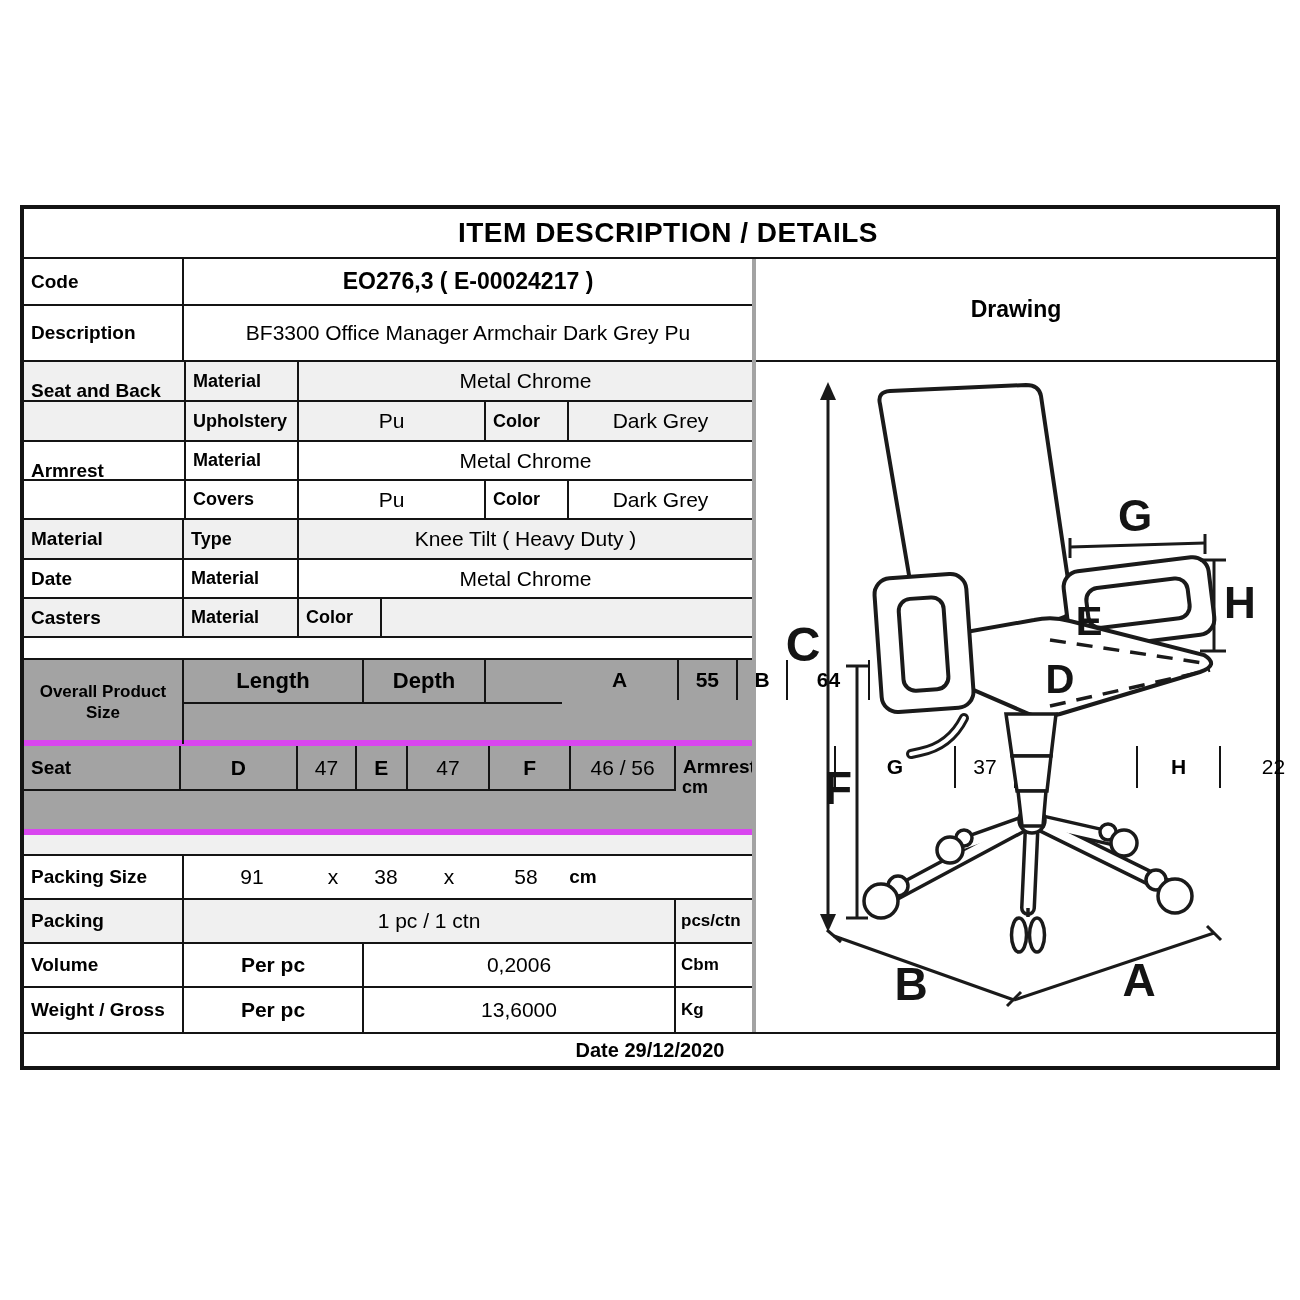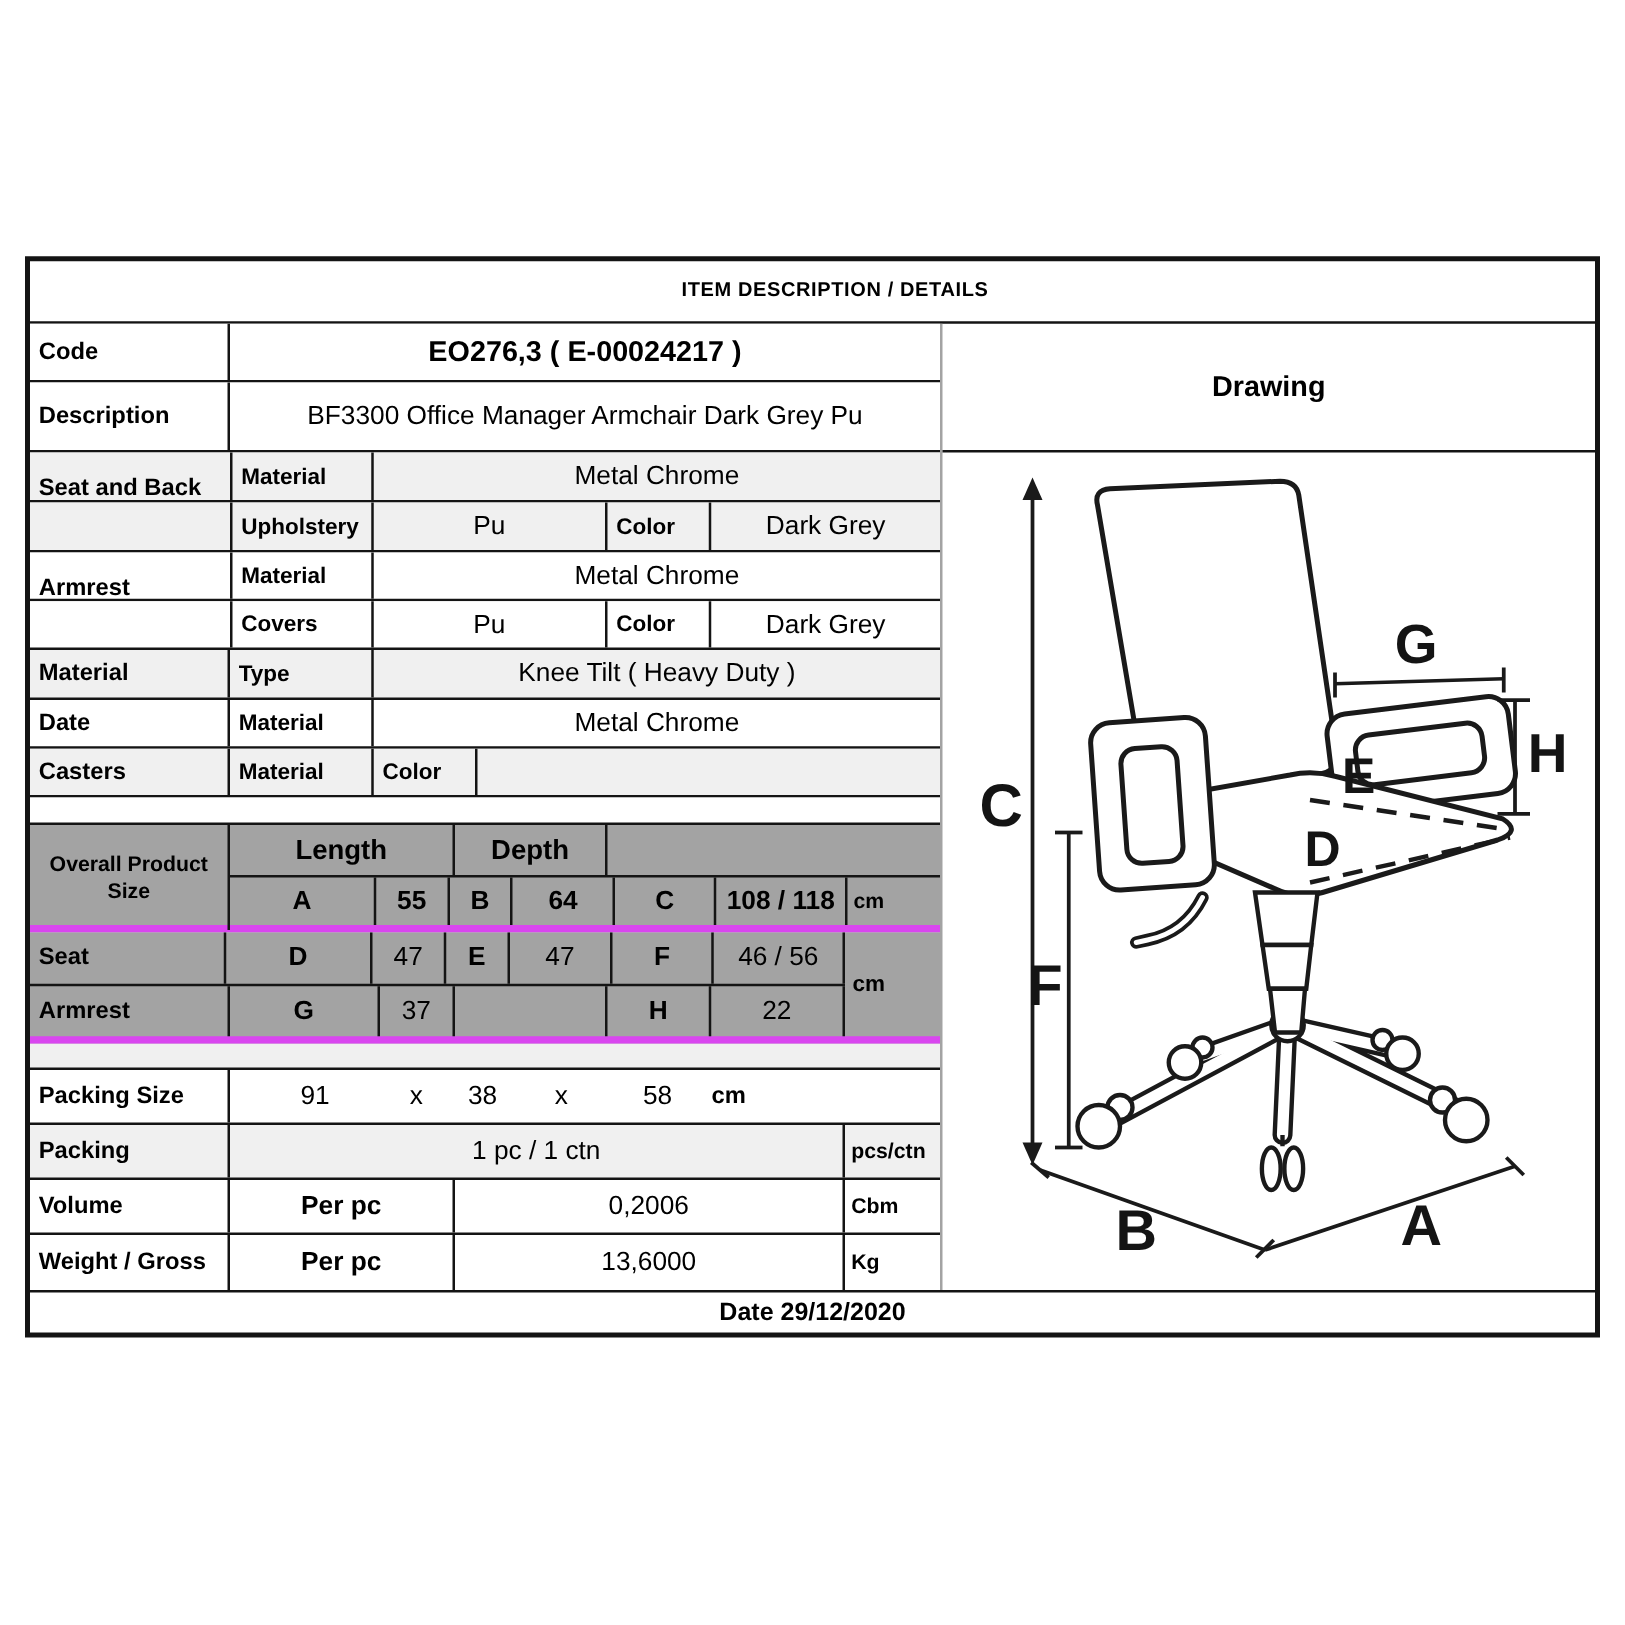--- a/index.html
+++ b/index.html
@@ -8,26 +8,26 @@
     font-family:"Liberation Sans", sans-serif; color:#000;
   }
   .sheet {
     position:absolute; left:20px; top:205px; width:1260px; height:865px;
     border:4px solid #141414; box-sizing:border-box; background:#fff;
   }
   .title-row {
     position:absolute; left:0; top:0; width:1252px; height:50px;
     border-bottom:2px solid #141414; box-sizing:border-box;
     display:flex; align-items:center; justify-content:center;
-    font-weight:bold; font-size:16px; letter-spacing:0.5px;padding-left:36px;
+    font-weight:bold; font-size:28px; letter-spacing:0.5px;padding-left:36px;
   }
   .left-col { position:absolute; left:0; top:50px; width:728px; height:773px; }
   .right-col {
     position:absolute; left:728px; top:50px; width:524px; height:773px;
-    border-left:2px solid #a3a3a3; box-sizing:border-box;
+    border-left:4px solid #a3a3a3; box-sizing:border-box;
   }
   .drawing-header {
     height:103px; border-bottom:2px solid #141414; box-sizing:border-box;
     display:flex; align-items:center; justify-content:center;
     font-weight:bold; font-size:23px;
   }
   .drawing-canvas { width:522px; height:666px; }
   .footer-row {
     position:absolute; left:0; top:823px; width:1252px; height:34px;
     border-top:2px solid #141414; box-sizing:border-box;
@@ -49,21 +49,21 @@
   .yellow { background:#ffff00; }
   .w160{width:160px}.w115{width:115px}.w453{width:453px}.w187{width:187px}
   .w83{width:83px}.w183{width:183px}.w568{width:568px}.w180{width:180px}
   .w122{width:122px}.w190{width:190px}.w76{width:76px}.w120{width:120px}
   .w60{width:60px}.w52{width:52px}.w70{width:84px}.w107{width:107px}
   .w312{width:312px}.w492{width:492px}.w652{width:652px}.w728{width:728px}
   .h47{height:47px}.h56{height:56px}.h40{height:40px}.h39{height:39px}
   .h22{height:22px}.h44{height:44px}
   .h21{height:21px}.h86{height:86px}.h89{height:89px}
   .pair { display:flex; width:728px; border-bottom:6px solid #d946ef; box-sizing:border-box; background:#a3a3a3; }
-  .pair .left-part { display:flex; flex-direction:column; }
+  .pair .left-part { display:flex; flex-direction:row; }
   .prow { display:flex; box-sizing:border-box; }
   .prow.divided { border-bottom:2px solid #141414; }
   .label-span {
     border-right:2px solid #141414; box-sizing:border-box;
     display:flex; align-items:center; justify-content:center; text-align:center;
     font-weight:bold; font-size:17px; line-height:1.25; padding:0 6px;
   }
   .unit-cell {
     box-sizing:border-box; display:flex; align-items:center;
     font-weight:bold; font-size:18px; padding-left:6px;

